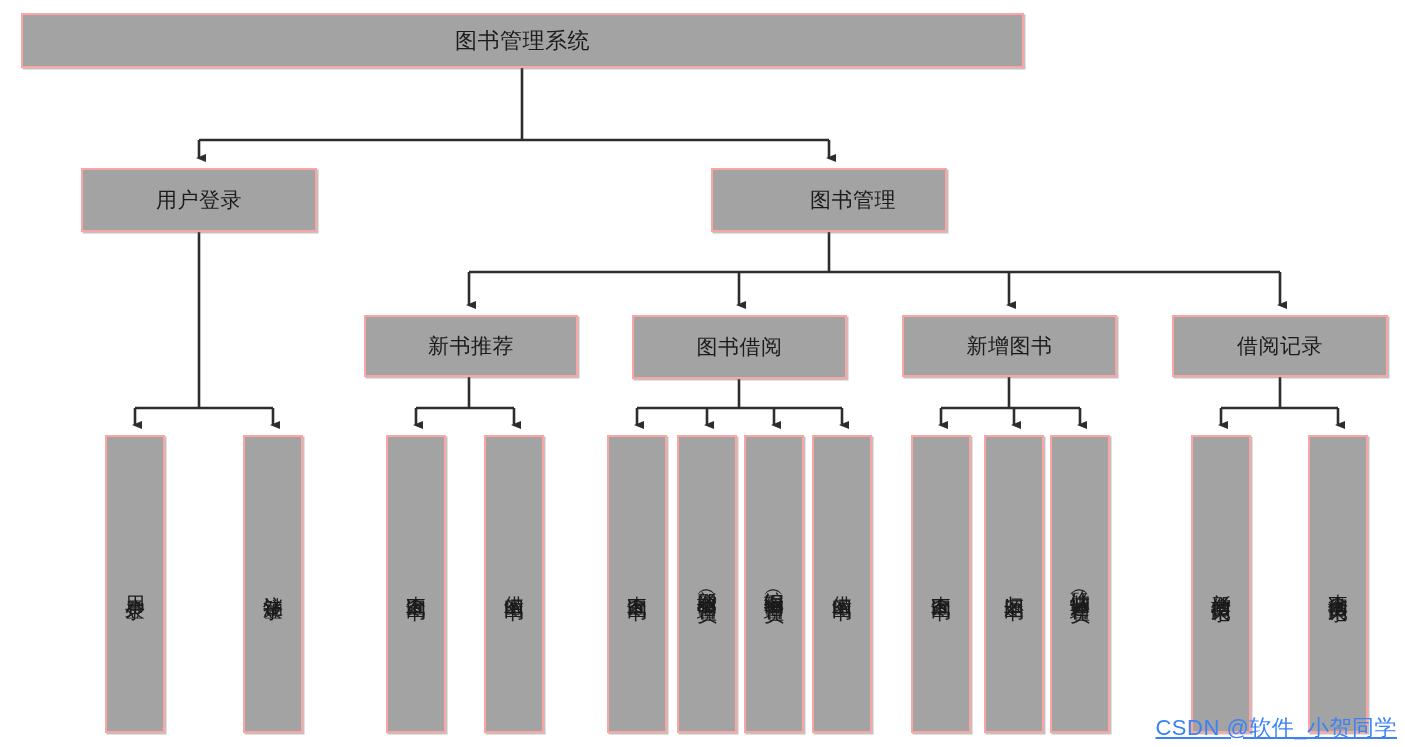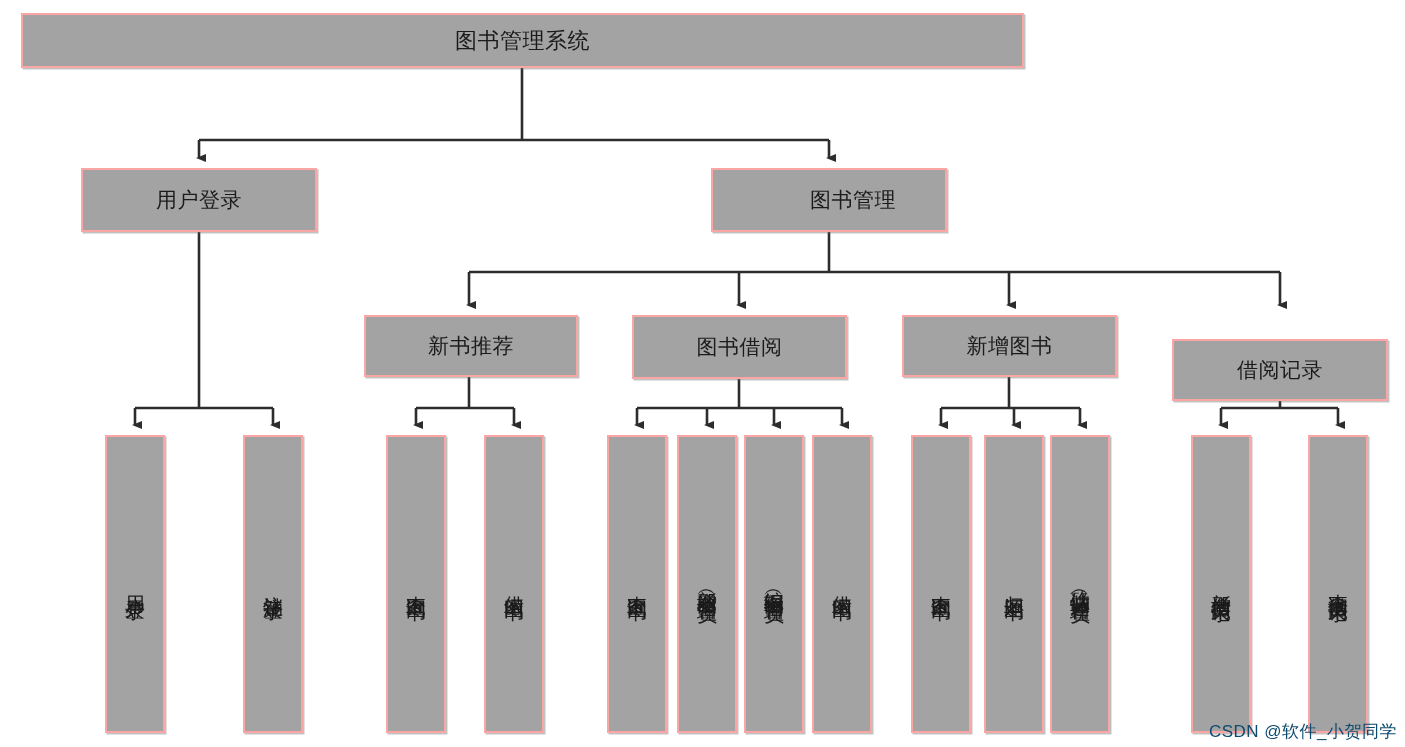--- a/index.html
+++ b/index.html
@@ -51,24 +51,25 @@
     writing-mode: vertical-rl;
     text-orientation: upright;
     line-height: 1.05;
     letter-spacing: 2px;
     max-height: 280px;
   }
   .watermark {
     position: absolute;
     right: 8px;
     bottom: 4px;
-    font-size: 17px;
-    color: #0c4a6e;
+    font-size: 22px;
+    color: #3b82f6;
     white-space: nowrap;
     letter-spacing: 0.5px;
+    text-decoration: underline;
   }
 </style>
 </head>
 <body>
 
 <div id="canvas">
 
   <svg class="edges" viewBox="0 0 1405 747" xmlns="http://www.w3.org/2000/svg">
     <defs>
       <marker id="arrow" markerWidth="10" markerHeight="10" refX="4" refY="7" orient="auto" markerUnits="userSpaceOnUse">
@@ -137,21 +138,21 @@
 
   <div class="node h" style="left:364px; top:315px; width:214px; height:62px;">
     <span class="label">新书推荐</span>
   </div>
   <div class="node h" style="left:632px; top:315px; width:215px; height:64px;">
     <span class="label">图书借阅</span>
   </div>
   <div class="node h" style="left:902px; top:315px; width:215px; height:62px;">
     <span class="label">新增图书</span>
   </div>
-  <div class="node h" style="left:1172px; top:315px; width:216px; height:62px;margin-top:24px;">
+  <div class="node h" style="left:1172px; top:315px; width:216px; height:62px;">
     <span class="label">借阅记录</span>
   </div>
 
   <div class="node v" style="left:105px; top:435px; width:60px; height:298px;">
     <span class="label">用户登录</span>
   </div>
   <div class="node v" style="left:243px; top:435px; width:60px; height:298px;">
     <span class="label">注销登录</span>
   </div>
   <div class="node v" style="left:386px; top:435px; width:60px; height:298px;">

